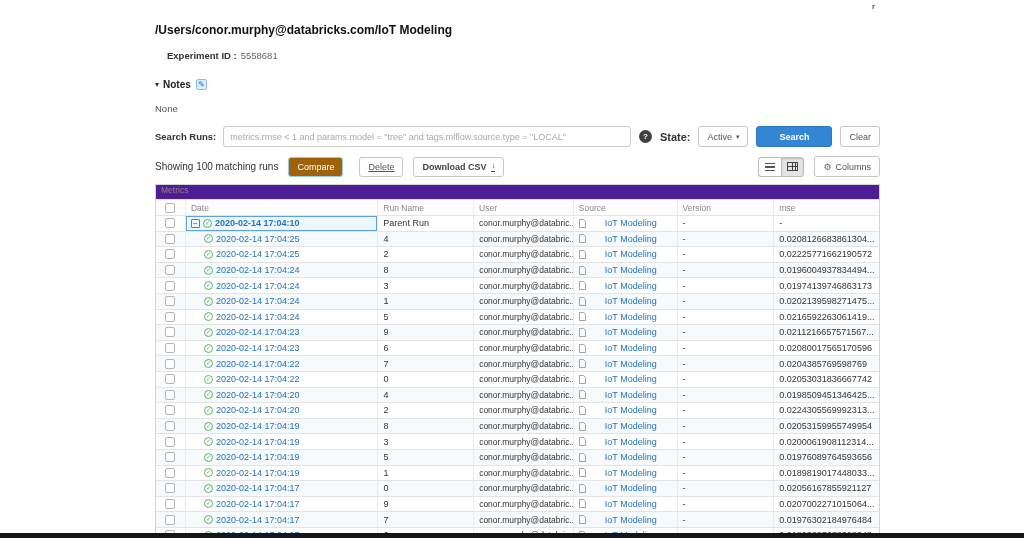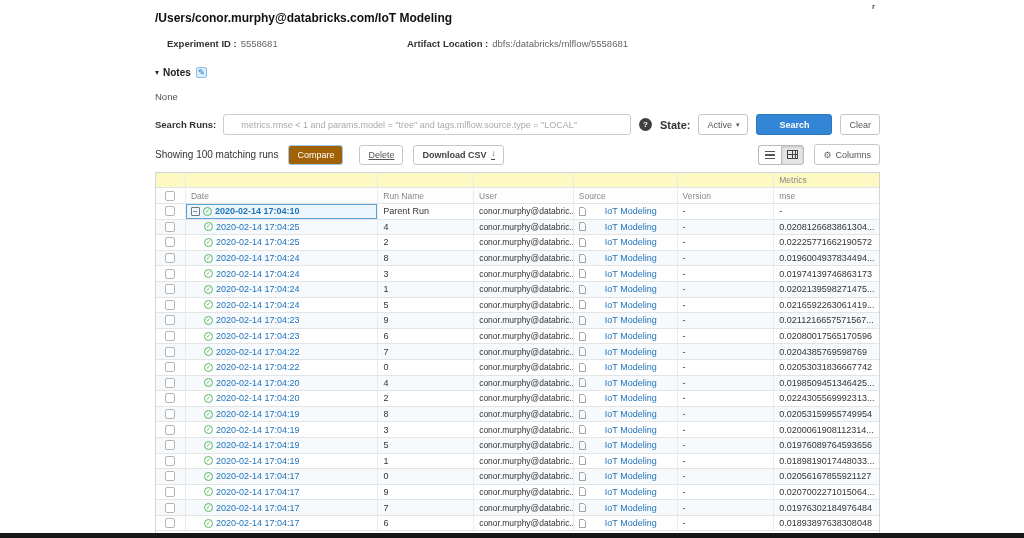--- a/index.html
+++ b/index.html
@@ -1,18 +1,18 @@
 <!DOCTYPE html>
 <html><head>
 <meta charset="utf-8">
 <style>
   * { margin:0; padding:0; box-sizing:border-box; }
   html,body { width:1024px; height:538px; background:#fff; overflow:hidden;
               font-family:"Liberation Sans", sans-serif; color:#333; }
-  .content { position:absolute; left:155px; top:0; width:725px; height:478px; }
+  .content { position:absolute; left:155px; top:12px; width:725px; height:478px; }
 
   .page-title { position:absolute; top:11px; left:0; font-size:12px; font-weight:bold; color:#111; }
   .stray-mark { position:absolute; left:872px; top:2px; font-size:8px; font-weight:bold; color:#555; }
 
   .meta-row { position:absolute; top:38px; left:0; width:100%; display:flex; font-size:9.5px; }
   .meta-item { display:flex; }
   .meta-item.first { width:240px; }
   .meta-label { color:#333; font-weight:bold; margin-right:4px;margin-left:12px; }
   .meta-value { color:#666; }
 
@@ -20,21 +20,21 @@
   .disclosure { font-size:8px; color:#333; margin-right:4px; cursor:pointer; }
   .notes-title { font-weight:bold; color:#222; margin-right:5px; }
   .edit-icon { display:inline-flex; align-items:center; justify-content:center;
                width:11px; height:11px; border:1px solid #8bbde4; border-radius:2px;
                background:#ddeefb; color:#2374bb; font-size:8px; line-height:1; cursor:pointer; }
   .notes-none { position:absolute; top:91px; left:0; font-size:9.5px; color:#555; }
 
   .search-row { position:absolute; top:114px; left:0; width:100%; display:flex; align-items:center; }
   .search-label { font-size:9.5px; font-weight:bold; color:#333; white-space:nowrap; }
   .search-input { flex:1; height:21px; margin-left:7px; border:1px solid #ccc; border-radius:3px;
-                  font-size:9px; padding:0 17px; color:#333; font-family:"Liberation Sans",sans-serif; }
+                  font-size:9px; padding:0 6px; color:#333; font-family:"Liberation Sans",sans-serif; }
   .search-input::placeholder { color:#aaa; }
   .q-icon { width:13px; height:13px; border-radius:50%; background:#3f3f3f; color:#fff;
             font-size:8px; font-weight:bold; display:inline-flex; align-items:center;
             justify-content:center; margin-left:8px; flex:0 0 auto; cursor:pointer; }
   .state-label { font-size:11px; font-weight:bold; margin-left:8px; white-space:nowrap; }
   .btn { height:21px; border:1px solid #c7c7c7; border-radius:3px; background:#fff;
          color:#555; font-size:9px; display:inline-flex; align-items:center; justify-content:center;
          padding:0 8px; cursor:pointer; white-space:nowrap; font-family:"Liberation Sans",sans-serif; }
   .state-btn { margin-left:8px; }
   .caret { font-size:7px; margin-left:4px; color:#555; }
@@ -70,21 +70,21 @@
   .cell { border-right:1px solid #ebebeb; overflow:hidden; white-space:nowrap;
           display:flex; align-items:center; padding:0 5px; font-size:9px; }
   .cell:last-child { border-right:none; }
   .col-check   { width:30px; justify-content:center; padding:0; }
   .col-date    { width:193px; }
   .col-run     { width:96px; }
   .col-user    { width:100px; font-size:8.5px; }
   .col-source  { width:104px; }
   .col-version { width:97px; }
   .col-mse     { width:105px; }
-  .group-row { height:15px; background:#fef9c3; }
+  .group-row { height:15px; background:#4c1d95;flex-direction:column; }
   .group-row .cell { font-size:8.5px; color:#888; }
   .header-row { height:16px; background:#fdfdfd; }
   .header-row .cell { color:#888; font-size:8.5px; }
   .body-row { height:15.6px; background:#fff; }
   .body-row.stripe { background:#f6fafd; }
   .checkbox { width:10px; height:10px; border:1px solid #b5b5b5; border-radius:2px; background:#fff; cursor:pointer; }
   .collapse-icon { display:none; width:9px; height:9px; border:1px solid #777; border-radius:1px;
                    color:#444; font-size:8px; line-height:7px; text-align:center;
                    margin-right:3px; flex:0 0 auto; cursor:pointer; }
   .parent-row .collapse-icon { display:inline-block; }
@@ -104,24 +104,20 @@
 <body>
 
 <div class="content">
 
   <div class="page-title">/Users/conor.murphy@databricks.com/IoT Modeling</div>
 
   <div class="meta-row">
     <div class="meta-item first">
       <span class="meta-label">Experiment ID :</span>
       <span class="meta-value">5558681</span>
-    </div>
-    <div class="meta-item">
-      <span class="meta-label">Artifact Location :</span>
-      <span class="meta-value">dbfs:/databricks/mlflow/5558681</span>
     </div>
   </div>
 
   <div class="notes-row">
     <span class="disclosure">▾</span>
     <span class="notes-title">Notes</span>
     <span class="edit-icon">✎</span>
   </div>
   <div class="notes-none">None</div>
 

